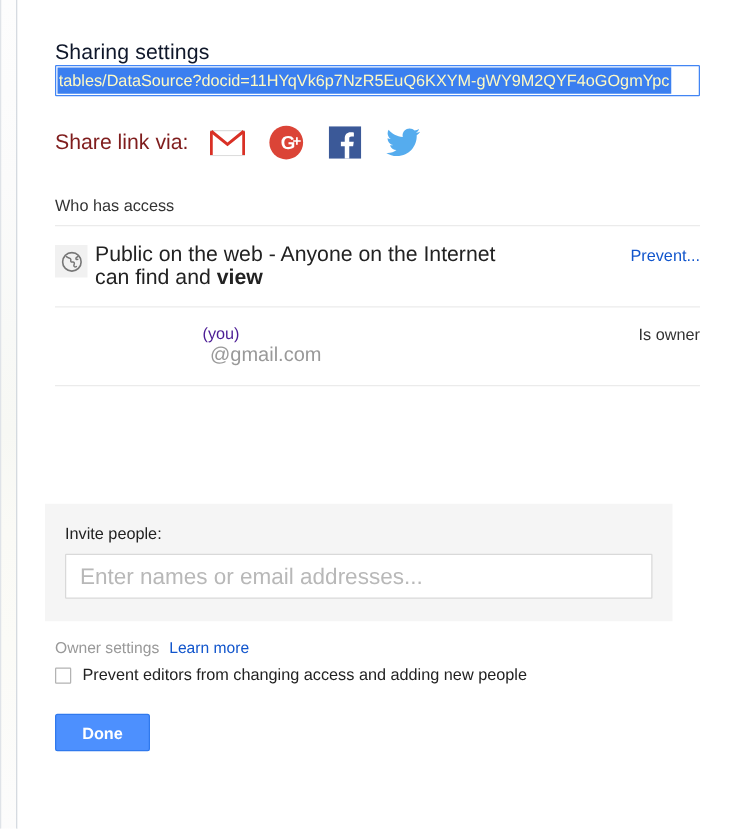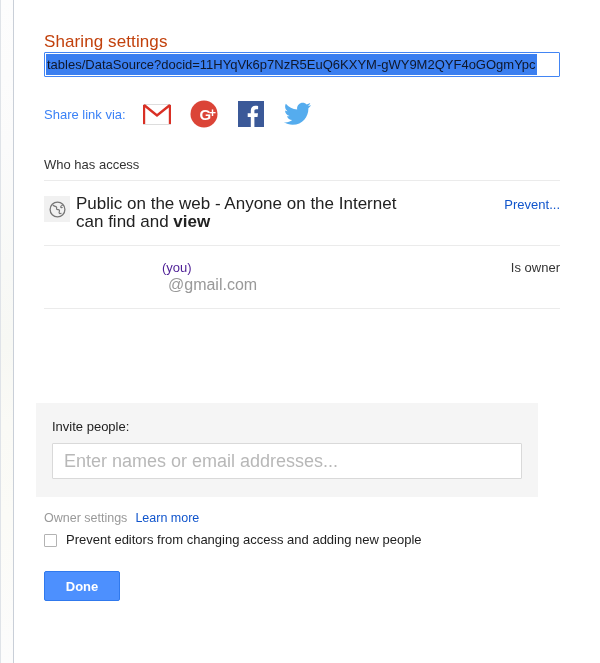--- a/index.html
+++ b/index.html
@@ -46,21 +46,21 @@
     background: #ffffff;
     box-sizing: border-box;
   }
 
   .inner {
     padding: 0 30px;
   }
 
   .title {
     font-size: 17px;
-    color: #c2410c;
+    color: #0f172a;
     padding-top: 32px;
     letter-spacing: .1px;
     font-weight: normal;
     margin: 0;
   }
 
   .section-label {
     font-size: 13px;
     color: #333333;
     margin-top: 38px;
@@ -79,37 +79,37 @@
     overflow: hidden;
     border-radius: 1px;
   }
   .link-text {
     position: absolute;
     left: 1px;
     top: 1px;
     height: 21px;
     line-height: 21px;
     background: #3b7ff0;
-    color: #0f172a;
+    color: #fef9c3;
     font-size: 13px;
     white-space: nowrap;
     padding: 0 1px;
     font-family: "Liberation Sans", sans-serif;
   }
 
   
   .share-via-row {
     display: flex;
     align-items: center;
     margin-top: 20px;
     height: 34px;
   }
   .share-via-label {
-    font-size: 13px;
-    color: #3b82f6;
+    font-size: 17px;
+    color: #7f1d1d;
     margin-right: 16px;
   }
   .social {
     display: flex;
     align-items: center;
     gap: 17px;
   }
   .social-icon {
     width: 30px;
     height: 30px;

